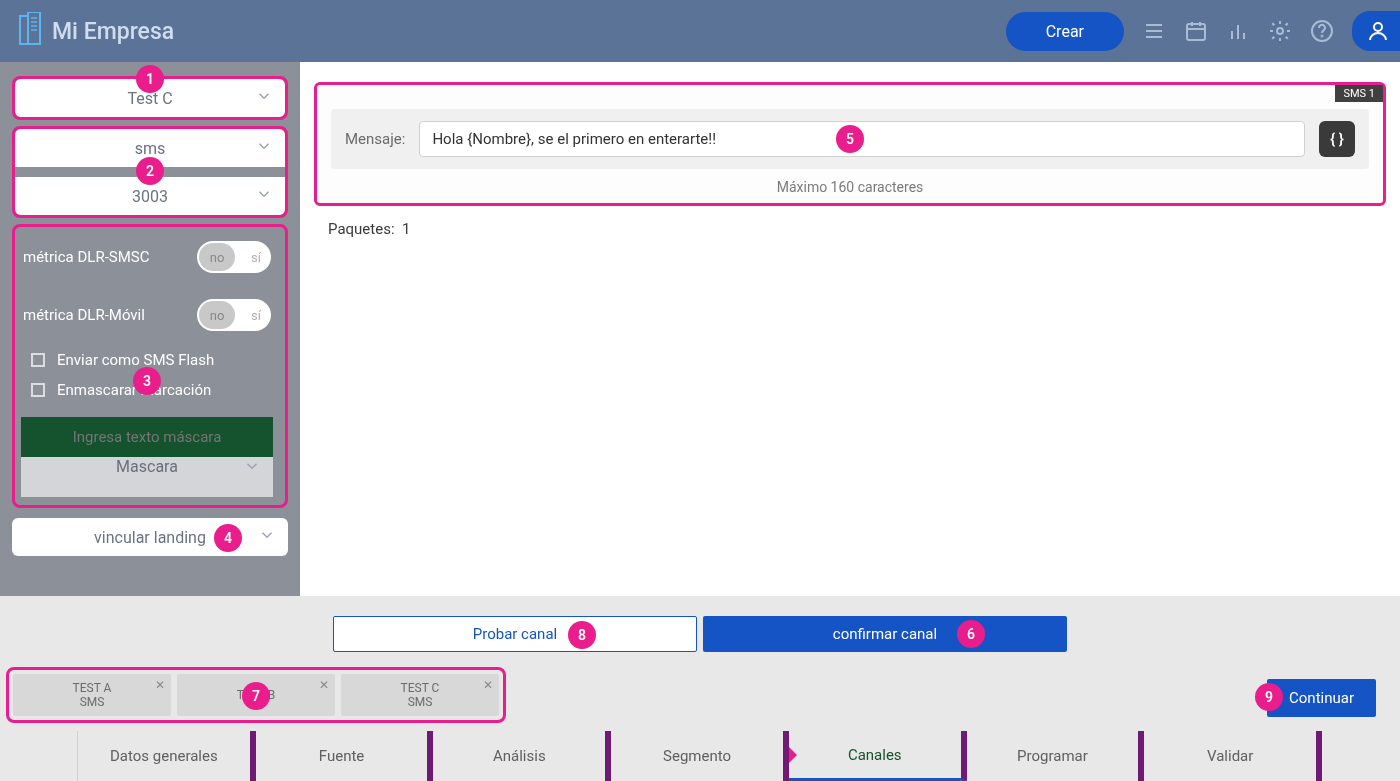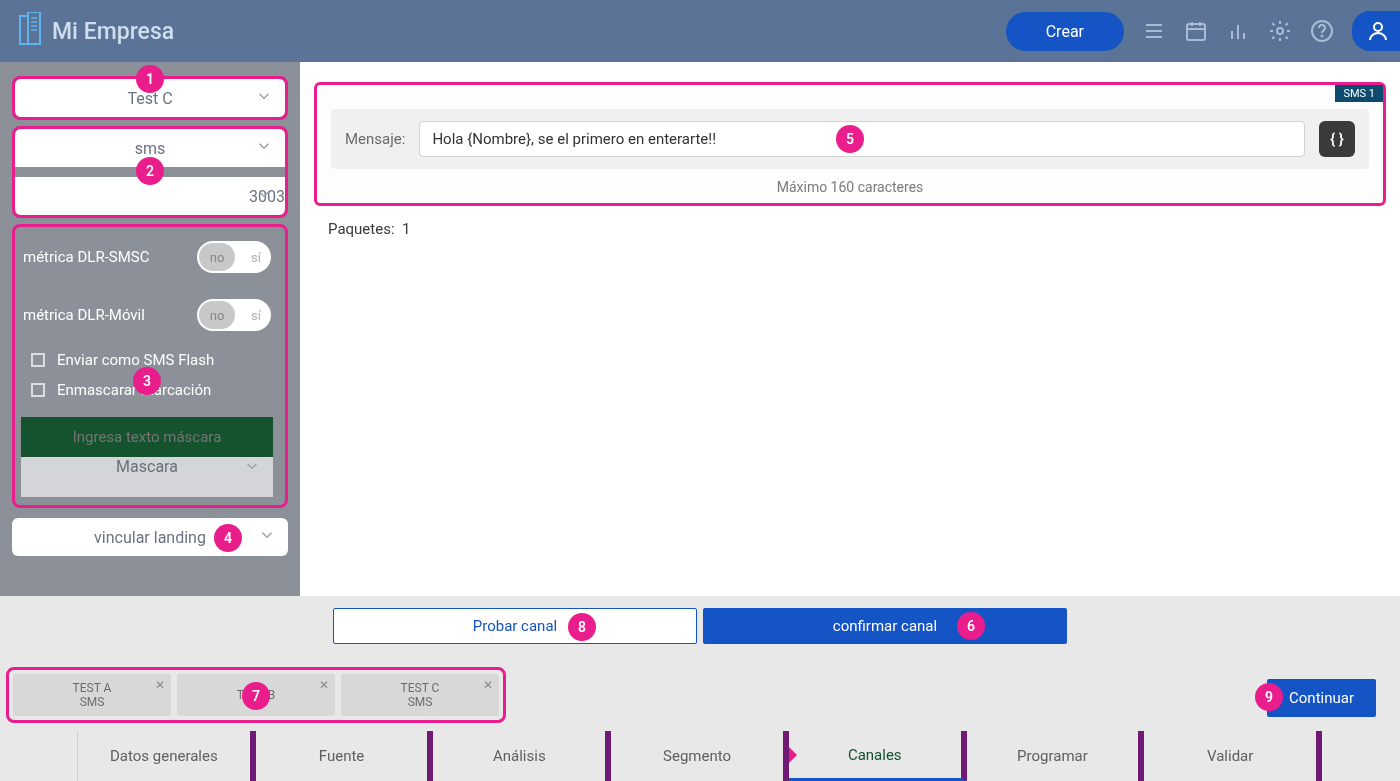--- a/index.html
+++ b/index.html
@@ -221,21 +221,21 @@
       border: 3px solid #e91e8c;
       border-radius: 6px;
       background: #fdfdfd;
       padding: 24px 14px 8px 14px;
       position: relative;
     }
     .sms-badge {
       position: absolute;
       top: 0;
       right: 0;
-      background: #0c4a6e;
+      background: #404040;
       color: #fff;
       font-size: 11px;
       padding: 2px 8px;
     }
     .message-row {
       background: #f0f0f0;
       border-radius: 4px;
       padding: 12px 14px;
       display: flex;
       align-items: center;
@@ -280,21 +280,21 @@
     }
     .bottom-section {
       background: #e8e8e8;
       height: 185px;
       position: relative;
     }
     .action-buttons {
       display: flex;
       justify-content: center;
       gap: 6px;
-      padding-top: 12px;
+      padding-top: 20px;
     }
     .btn-probar {
       width: 364px;
       height: 36px;
       background: #fff;
       border: 1px solid #1554c4;
       color: #1554c4;
       font-size: 15px;
       border-radius: 2px;
       cursor: pointer;
@@ -474,21 +474,21 @@
 
     <div class="annotated-box sidebar-group-2">
       <div class="select-box" style="border-radius:6px 6px 0 0;">
         <span>sms</span>
         <span class="chevron"><svg width="18" height="18" viewBox="0 0 24 24" fill="none" stroke-width="2">
               <polyline points="6 9 12 15 18 9"></polyline>
             </svg></span>
       </div>
       <div class="annotation-badge" style="top:28px; left:50%; transform:translateX(-50%);">2</div>
       <div class="sb-gap"></div>
-      <div class="select-box" style="border-radius:0 0 6px 6px;justify-content:flex-end;">
+      <div class="select-box" style="border-radius:0 0 6px 6px;">
         <span>3003</span>
         <span class="chevron"><svg width="18" height="18" viewBox="0 0 24 24" fill="none" stroke-width="2">
               <polyline points="6 9 12 15 18 9"></polyline>
             </svg></span>
       </div>
     </div>
 
     <div class="annotated-box sidebar-group-3">
       <div class="toggle-row">
         <span>métrica DLR-SMSC</span>

